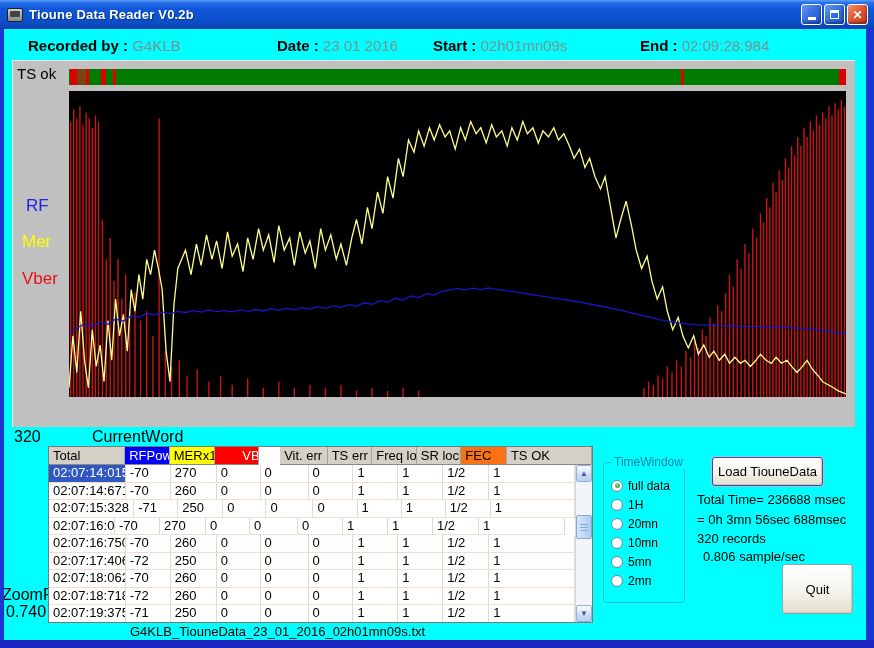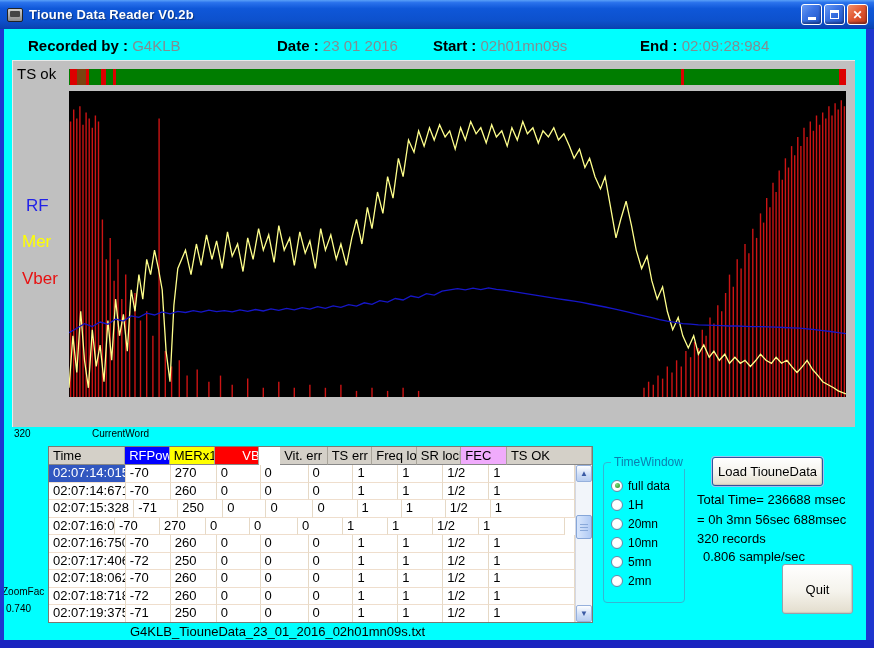--- a/index.html
+++ b/index.html
@@ -35,21 +35,21 @@
   .tslabel{position:absolute;left:4px;top:4px;font-size:15px;color:#000;}
   .tsbar{position:absolute;left:56px;top:8px;width:777px;height:16px;background:#007d00;overflow:hidden;}
   .tsseg{position:absolute;top:0;bottom:0;}
   .chart{position:absolute;left:56px;top:30px;width:777px;height:306px;background:#000;}
   .legend{position:absolute;font-size:17px;font-weight:normal;}
   .lg-rf{left:13px;top:135px;color:#2222e8;}
   .lg-mer{left:9px;top:171px;color:#ffff00;}
   .lg-vber{left:9px;top:208px;color:#e81010;}
 
   
-  .lbl{position:absolute;font-size:10px;color:#000;}
+  .lbl{position:absolute;font-size:16px;color:#000;}
 
   
   .dtable{position:absolute;left:48px;top:446px;width:545px;height:177px;background:#fff;border:1px solid #7a7a72;}
   .thead{display:flex;height:18px;}
   .hcell{height:18px;background:#d4d0c8;color:#000;font-size:13px;padding:1px 0 0 4px;
     border-right:1px solid #a8a49a;border-bottom:1px solid #888;overflow:hidden;white-space:nowrap;}
   .tbody{position:absolute;left:0;top:18px;right:17px;bottom:0;overflow:hidden;}
   .trow{display:flex;height:17.5px;}
   .tcell{font-size:13px;color:#000;padding:0 0 0 4px;border-right:1px solid #e6d9c6;border-bottom:1px solid #efdecd;
     overflow:hidden;white-space:nowrap;}
@@ -240,29 +240,29 @@
   </div>
 
   <div class="lbl" style="left:14px;top:428px">320</div>
   <div class="lbl" style="left:92px;top:428px">CurrentWord</div>
 
   <div class="lbl" style="left:2px;top:586px">ZoomFac</div>
   <div class="lbl" style="left:6px;top:603px">0.740</div>
 
   <div class="dtable">
     <div class="thead" id="thead">
-        <div class="hcell" style="width: 77px; background: rgb(212, 208, 200); color: rgb(0, 0, 0);">Time</div>
+        <div class="hcell" style="width: 77px; background: rgb(212, 208, 200); color: rgb(0, 0, 0);">Total</div>
         <div class="hcell" style="width: 45px; background: rgb(0, 0, 255); color: rgb(255, 255, 255);">RFPower</div>
         <div class="hcell" style="width: 46px; background: rgb(255, 255, 0); color: rgb(0, 0, 0);">MERx10</div>
         <div class="hcell" style="width: 44px; background: rgb(255, 0, 0); color: #ffffff; padding-left: 27px;">VBer%</div>
         <div class="hcell" style="width: 48px; background: rgb(212, 208, 200); color: rgb(0, 0, 0); margin-left: 21px;">Vit. err</div>
         <div class="hcell" style="width: 45px; background: rgb(212, 208, 200); color: rgb(0, 0, 0);">TS err</div>
         <div class="hcell" style="width: 45px; background: rgb(212, 208, 200); color: rgb(0, 0, 0);">Freq lock</div>
         <div class="hcell" style="width: 45px; background: rgb(212, 208, 200); color: rgb(0, 0, 0);">SR lock</div>
-        <div class="hcell" style="width: 46px; background: #f0abfc; color: rgb(0, 0, 0);">FEC</div>
+        <div class="hcell" style="width: 46px; background: #f97316; color: rgb(0, 0, 0);">FEC</div>
         <div class="hcell" style="width: 86px; background: rgb(212, 208, 200); color: rgb(0, 0, 0);">TS OK</div>
       </div>
     <div class="tbody" id="tbody">
         <div class="trow">
           <div class="tcell sel" style="width: 77px;">02:07:14:015</div>
           <div class="tcell" style="width: 45px;">-70</div>
           <div class="tcell" style="width: 46px;">270</div>
           <div class="tcell" style="width: 44px;">0</div>
           <div class="tcell" style="width: 48px;">0</div>
           <div class="tcell" style="width: 45px;">0</div>

